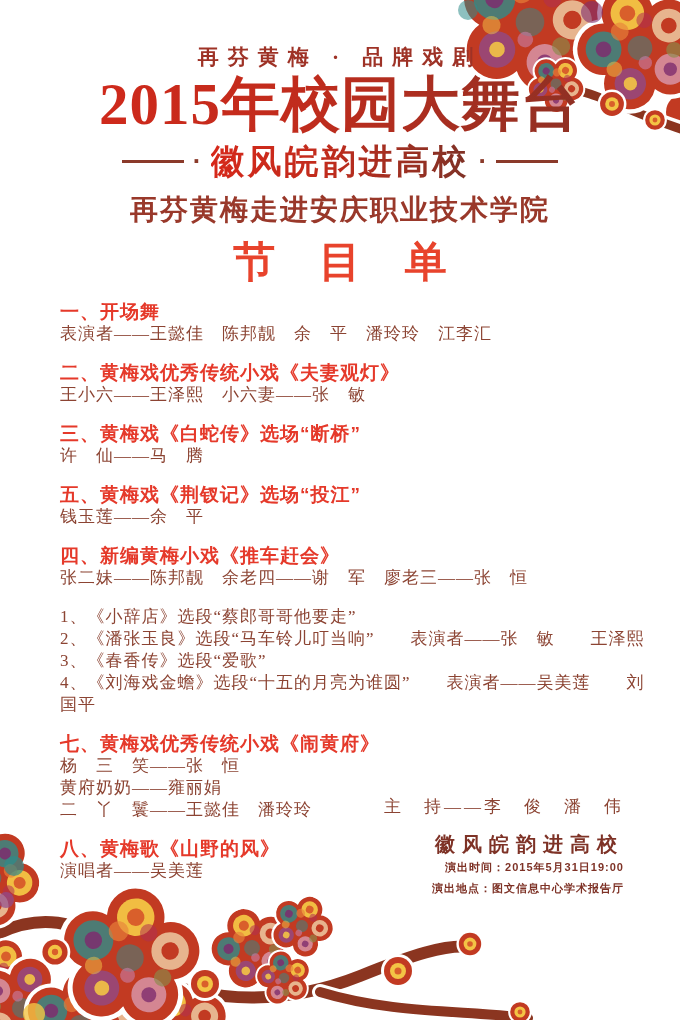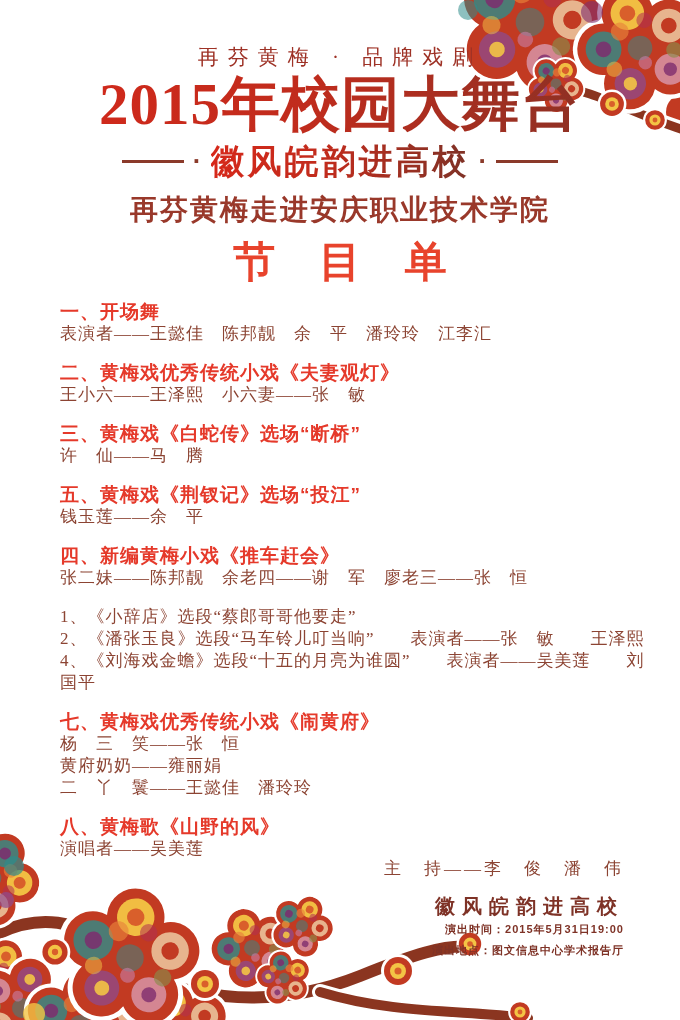--- a/index.html
+++ b/index.html
@@ -9,21 +9,21 @@
     font-family:"Liberation Sans",sans-serif;
   }
   .decor{position:absolute;left:0;top:0;z-index:0;pointer-events:none;}
   .content{position:relative;z-index:2;}
 
   
   .header{text-align:center;padding-top:42px;}
   .tagline{
     font-family:"Liberation Serif","DejaVu Serif",serif;
     font-size:21px;letter-spacing:9px;line-height:30px;
-    color:var(--tagline,#9E3226);font-weight:normal;
+    color:var(--tagline,#9E3226);font-weight:bold;
   }
   .main-title{
     margin-top:0;
     font-family:Liberation Serif, serif;
     font-size:59px;font-weight:900;line-height:64px;letter-spacing:1px;
     color:var(--title-to,#7E3226);
     white-space:nowrap;
   }
   @supports ((-webkit-background-clip:text) or (background-clip:text)){
     .grad-text{
@@ -59,21 +59,21 @@
     color:var(--section-red,#E5392A);white-space:pre-wrap;
   }
   .cast-line{
     font-family:"Liberation Serif","DejaVu Serif",serif;
     font-size:17px;line-height:22px;letter-spacing:1px;
     color:var(--cast,#8C4433);white-space:pre-wrap;
   }
 
   
   .footer{
-    position:absolute;top:858px;right:56px;z-index:2;text-align:right;
+    position:absolute;top:796px;right:56px;z-index:2;text-align:right;
   }
   .host-line{
     font-family:"Liberation Serif","DejaVu Serif",serif;
     font-size:17px;letter-spacing:3px;line-height:22px;
     color:var(--cast,#8C4433);white-space:pre-wrap;margin-bottom:13px;
   }
   .troupe{
     font-size:20px;font-weight:bold;letter-spacing:7px;line-height:26px;
     color:var(--dark,#7E3226);
   }
@@ -225,20 +225,21 @@
     <div class="section-title">四、新编黄梅小戏《推车赶会》</div>
     <div class="section-lines">
           <div class="cast-line">张二妹——陈邦靓　余老四——谢　军　廖老三——张　恒</div>
         </div>
   </div>
 
   <div class="section">
     <div class="section-lines">
           <div class="cast-line">1、《小辞店》选段“蔡郎哥哥他要走”</div>
           <div class="cast-line">2、《潘张玉良》选段“马车铃儿叮当响”　　表演者——张　敏　　王泽熙</div>
+          <div class="cast-line">3、《春香传》选段“爱歌”</div>
           <div class="cast-line">4、《刘海戏金蟾》选段“十五的月亮为谁圆”　　表演者——吴美莲　　刘国平</div>
         </div>
   </div>
 
   <div class="section">
     <div class="section-title">七、黄梅戏优秀传统小戏《闹黄府》</div>
     <div class="section-lines">
           <div class="cast-line">杨　三　笑——张　恒</div>
           <div class="cast-line">黄府奶奶——雍丽娟</div>
           <div class="cast-line">二　丫　鬟——王懿佳　潘玲玲</div>

